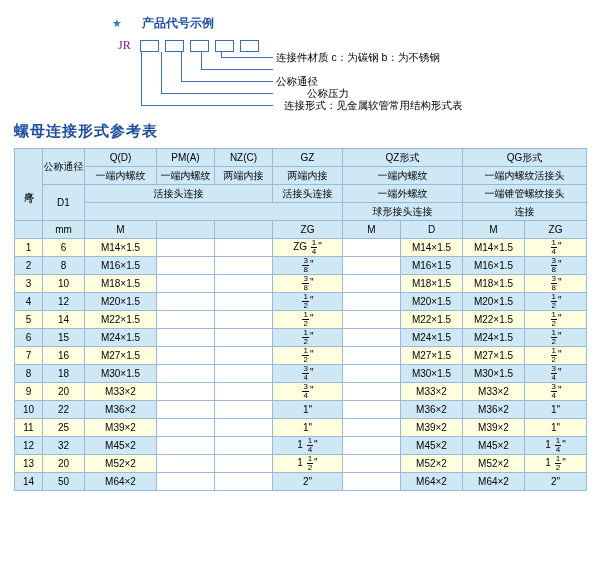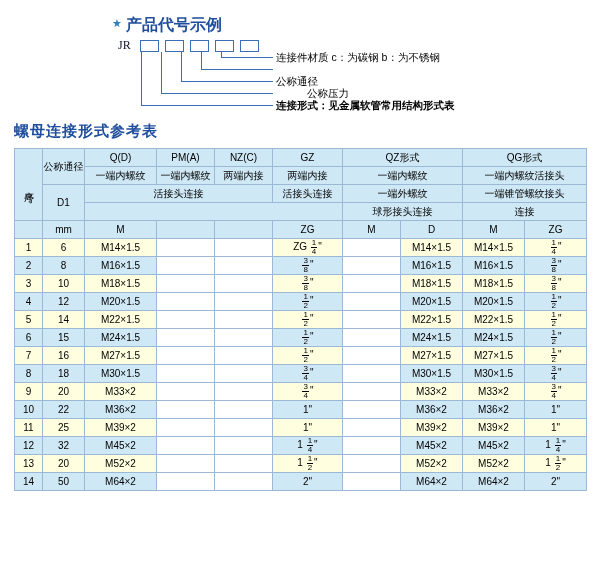--- a/index.html
+++ b/index.html
@@ -10,26 +10,26 @@
     font-size:11px;color:#000;
     position:relative;
     overflow:hidden;
   }
   
   #legend{position:relative;height:118px;}
   .star{
     position:absolute;left:112px;top:18px;color:#2e7fc1;font-size:11px;line-height:11px;
   }
   .legend-title{
-    position:absolute;left:126px;top:15px;
-    font-size:16px;font-weight:bold;color:#1f4e9c;
+    position:absolute;left:142px;top:15px;
+    font-size:12px;font-weight:bold;color:#1f4e9c;
     font-family:Liberation Serif, serif;
   }
   .jr{
-    position:absolute;left:118px;top:38px;font-size:12px;color:#0f172a;
+    position:absolute;left:118px;top:38px;font-size:12px;color:#701a75;
     font-family:"Liberation Serif","DejaVu Serif",serif;
   }
   .boxes{position:absolute;left:140px;top:40px;}
   .boxes span{
     display:inline-block;width:17px;height:10px;border:1px solid #3b6fb5;
     margin-right:3px;background:#fff;
   }
   
   .vline{position:absolute;width:1px;background:#3b6fb5;}
   .hline{position:absolute;height:1px;background:#3b6fb5;}
@@ -98,21 +98,21 @@
   <div class="vline" style="left:181px;top:52px;height:29px;"></div>
   <div class="hline" style="left:181px;top:81px;width:92px;"></div>
   <span class="leg-label" style="left:276px;top:75px;">公称通径</span>
 
   <div class="vline" style="left:161px;top:52px;height:41px;"></div>
   <div class="hline" style="left:161px;top:93px;width:112px;"></div>
   <span class="leg-label" style="left:276px;top:87px;margin-left:31px;">公称压力</span>
 
   <div class="vline" style="left:141px;top:52px;height:53px;"></div>
   <div class="hline" style="left:141px;top:105px;width:132px;"></div>
-  <span class="leg-label" style="left:276px;top:99px;font-weight:bold;">连接形式：见金属软管常用结构形式表</span>
+  <span class="leg-label" style="left:284px;top:99px;">连接形式：见金属软管常用结构形式表</span>
 </div>
 
 <div class="table-title">螺母连接形式参考表</div>
 
 <table class="main">
   <colgroup>
     <col style="width:28px">
       <col style="width:42px">
       <col style="width:72px">
     <col style="width:58px">

